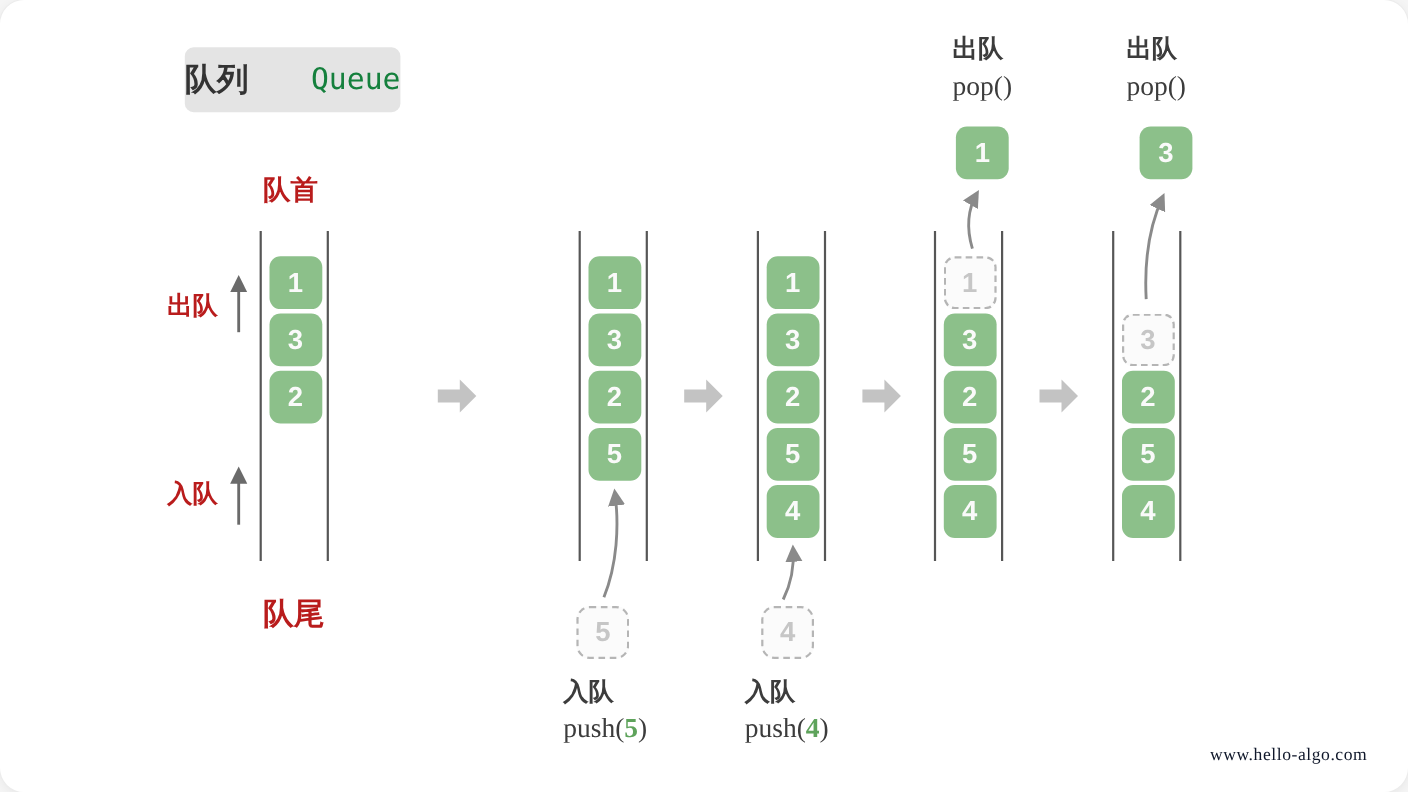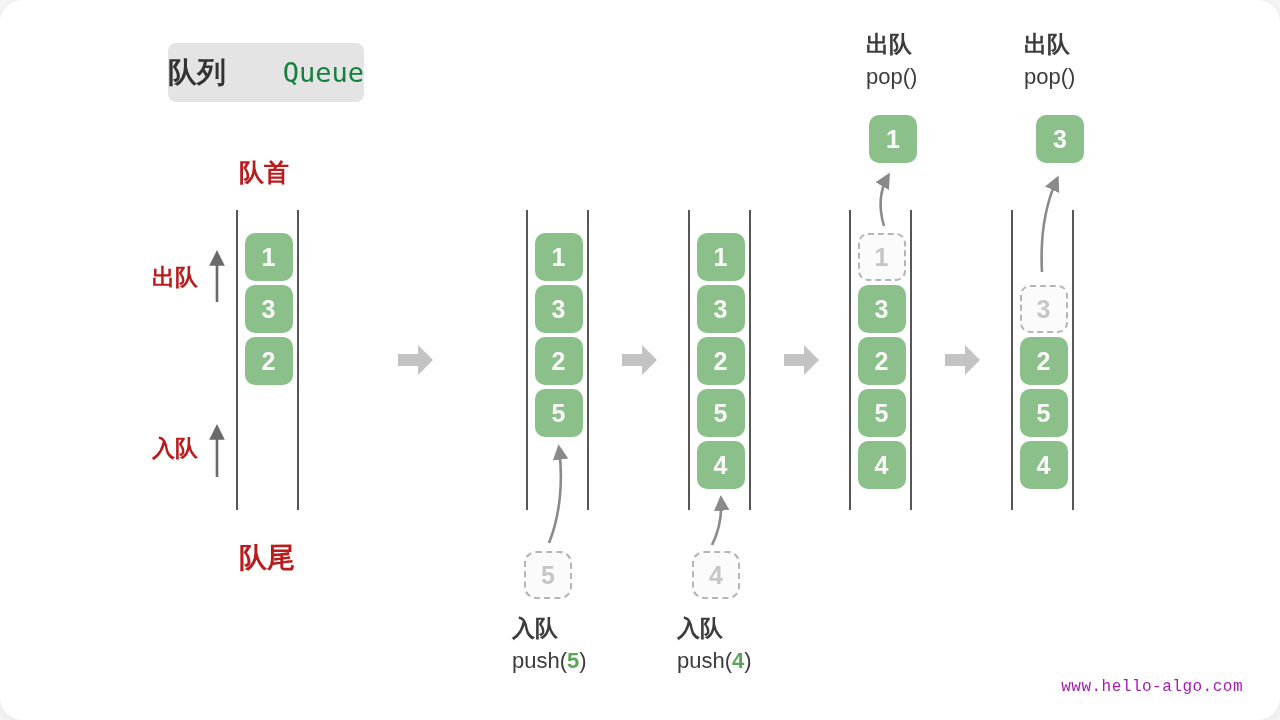--- a/index.html
+++ b/index.html
@@ -43,29 +43,29 @@
   .free-cell{
     position:absolute;width:48px;height:48px;border-radius:10px;
     display:flex;align-items:center;justify-content:center;font-size:25px;font-weight:700;
   }
   .free-cell.green{background:#8cc08a;color:#fafafa;}
   .free-cell.ghost{background:#fbfbfb;border:2.5px dashed #b5b5b5;color:#c6c6c6;border-radius:12px;}
 
   
   .op{position:absolute;white-space:nowrap;}
   .op-zh{font-size:23px;font-weight:700;color:#3c3c3c;line-height:1.0;margin-bottom:10px;}
-  .op-code{font-family:Liberation Sans, sans-serif;font-size:22px;color:#3c3c3c;line-height:1.0;text-align:right;}
+  .op-code{font-family:Liberation Serif, serif;font-size:25px;color:#3c3c3c;line-height:1.0;text-align:right;}
   .op-code .arg{color:#5ea35b;font-weight:700;}
 
   .overlay{position:absolute;left:0;top:0;pointer-events:none;}
 
   .watermark{
     position:absolute;right:37px;bottom:24px;
-    font-family:Liberation Mono, monospace;
-    font-size:16px;color:#a21caf;letter-spacing:.5px;
+    font-family:Liberation Serif, serif;
+    font-size:16px;color:#0f172a;letter-spacing:.5px;
   }
 </style>
 </head>
 <body>
 
 <div class="canvas">
 
   <div class="title-box">
     <span class="title-zh">队列</span>
     <span class="title-en">Queue</span>

